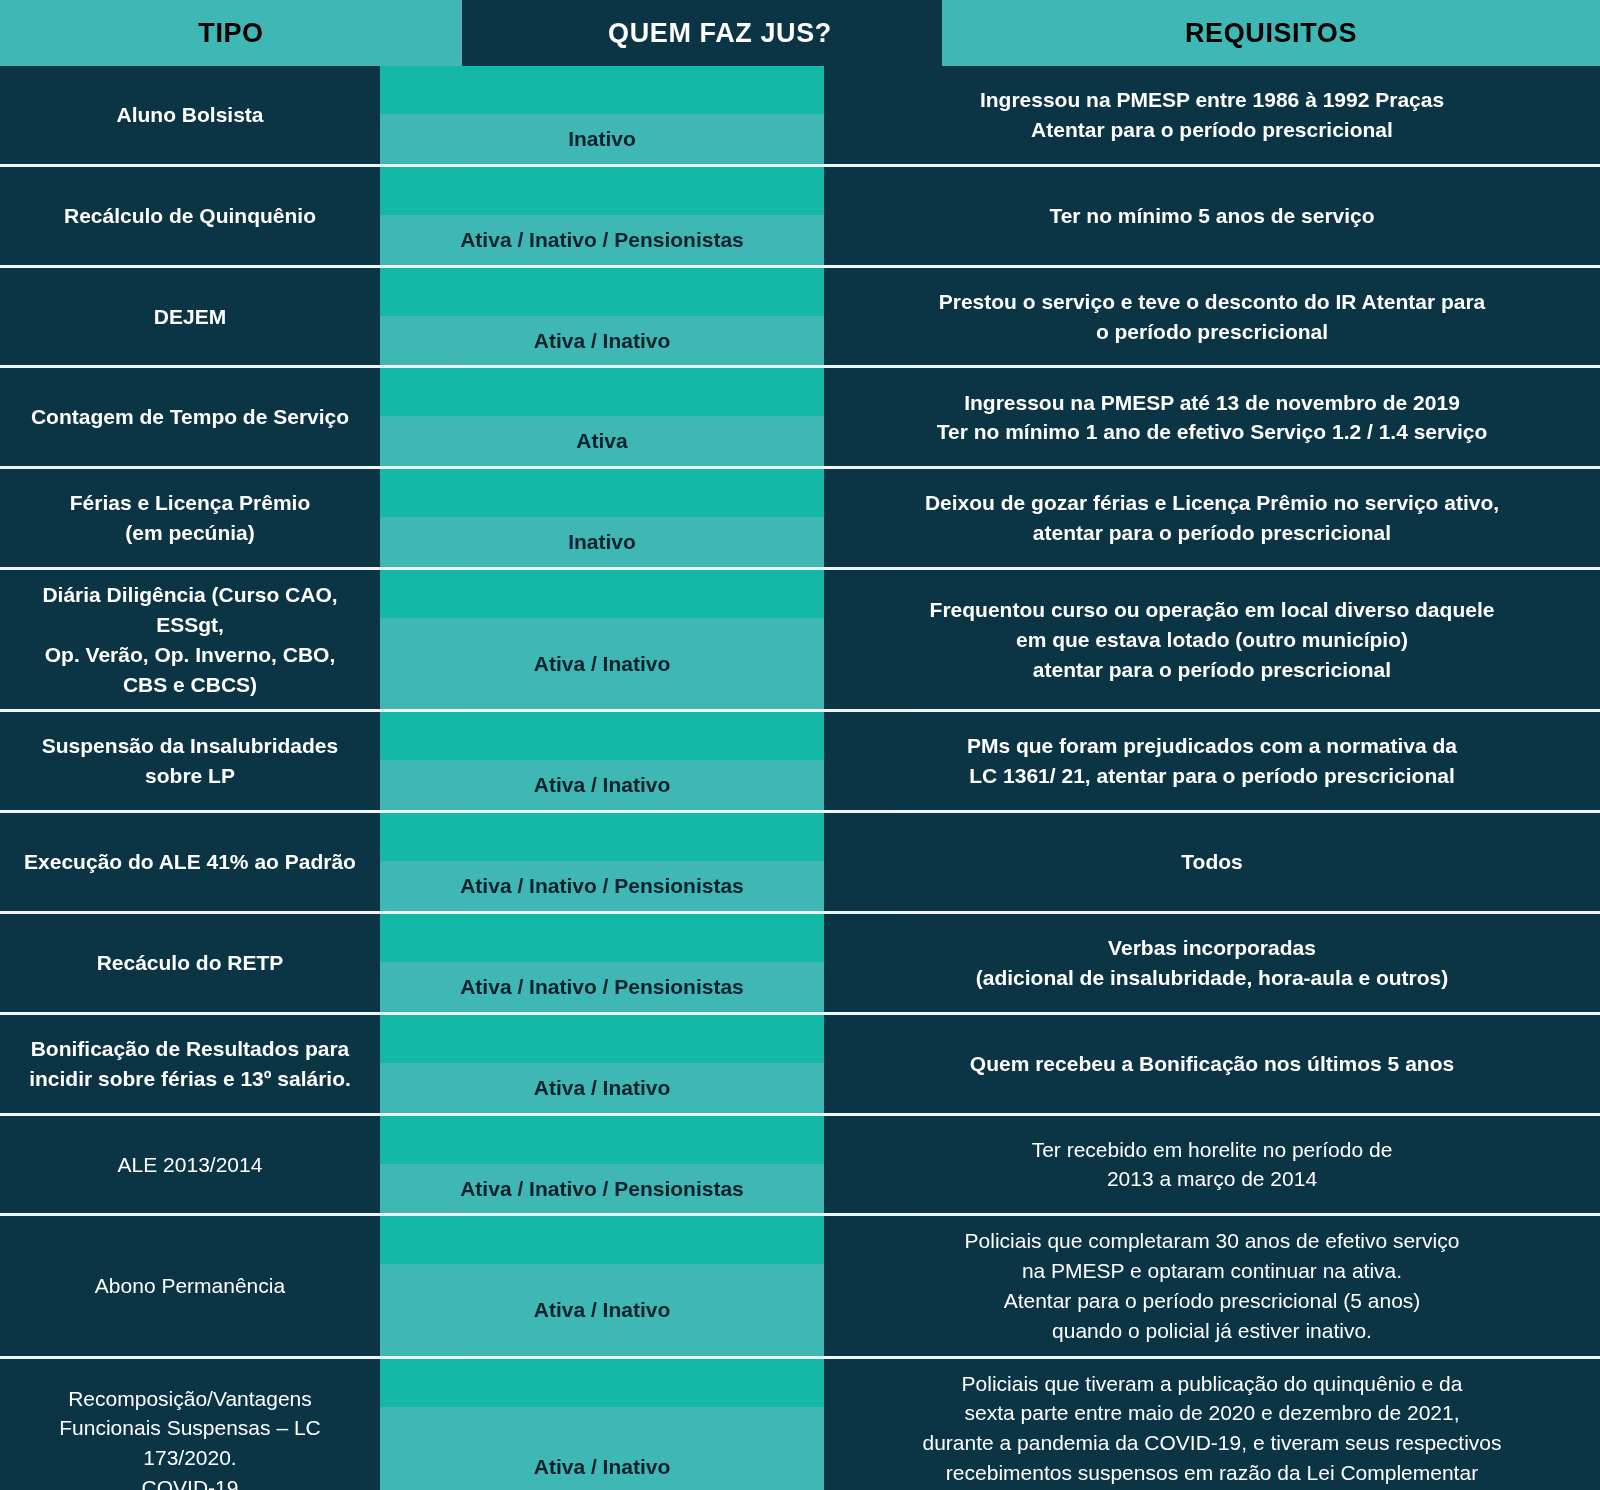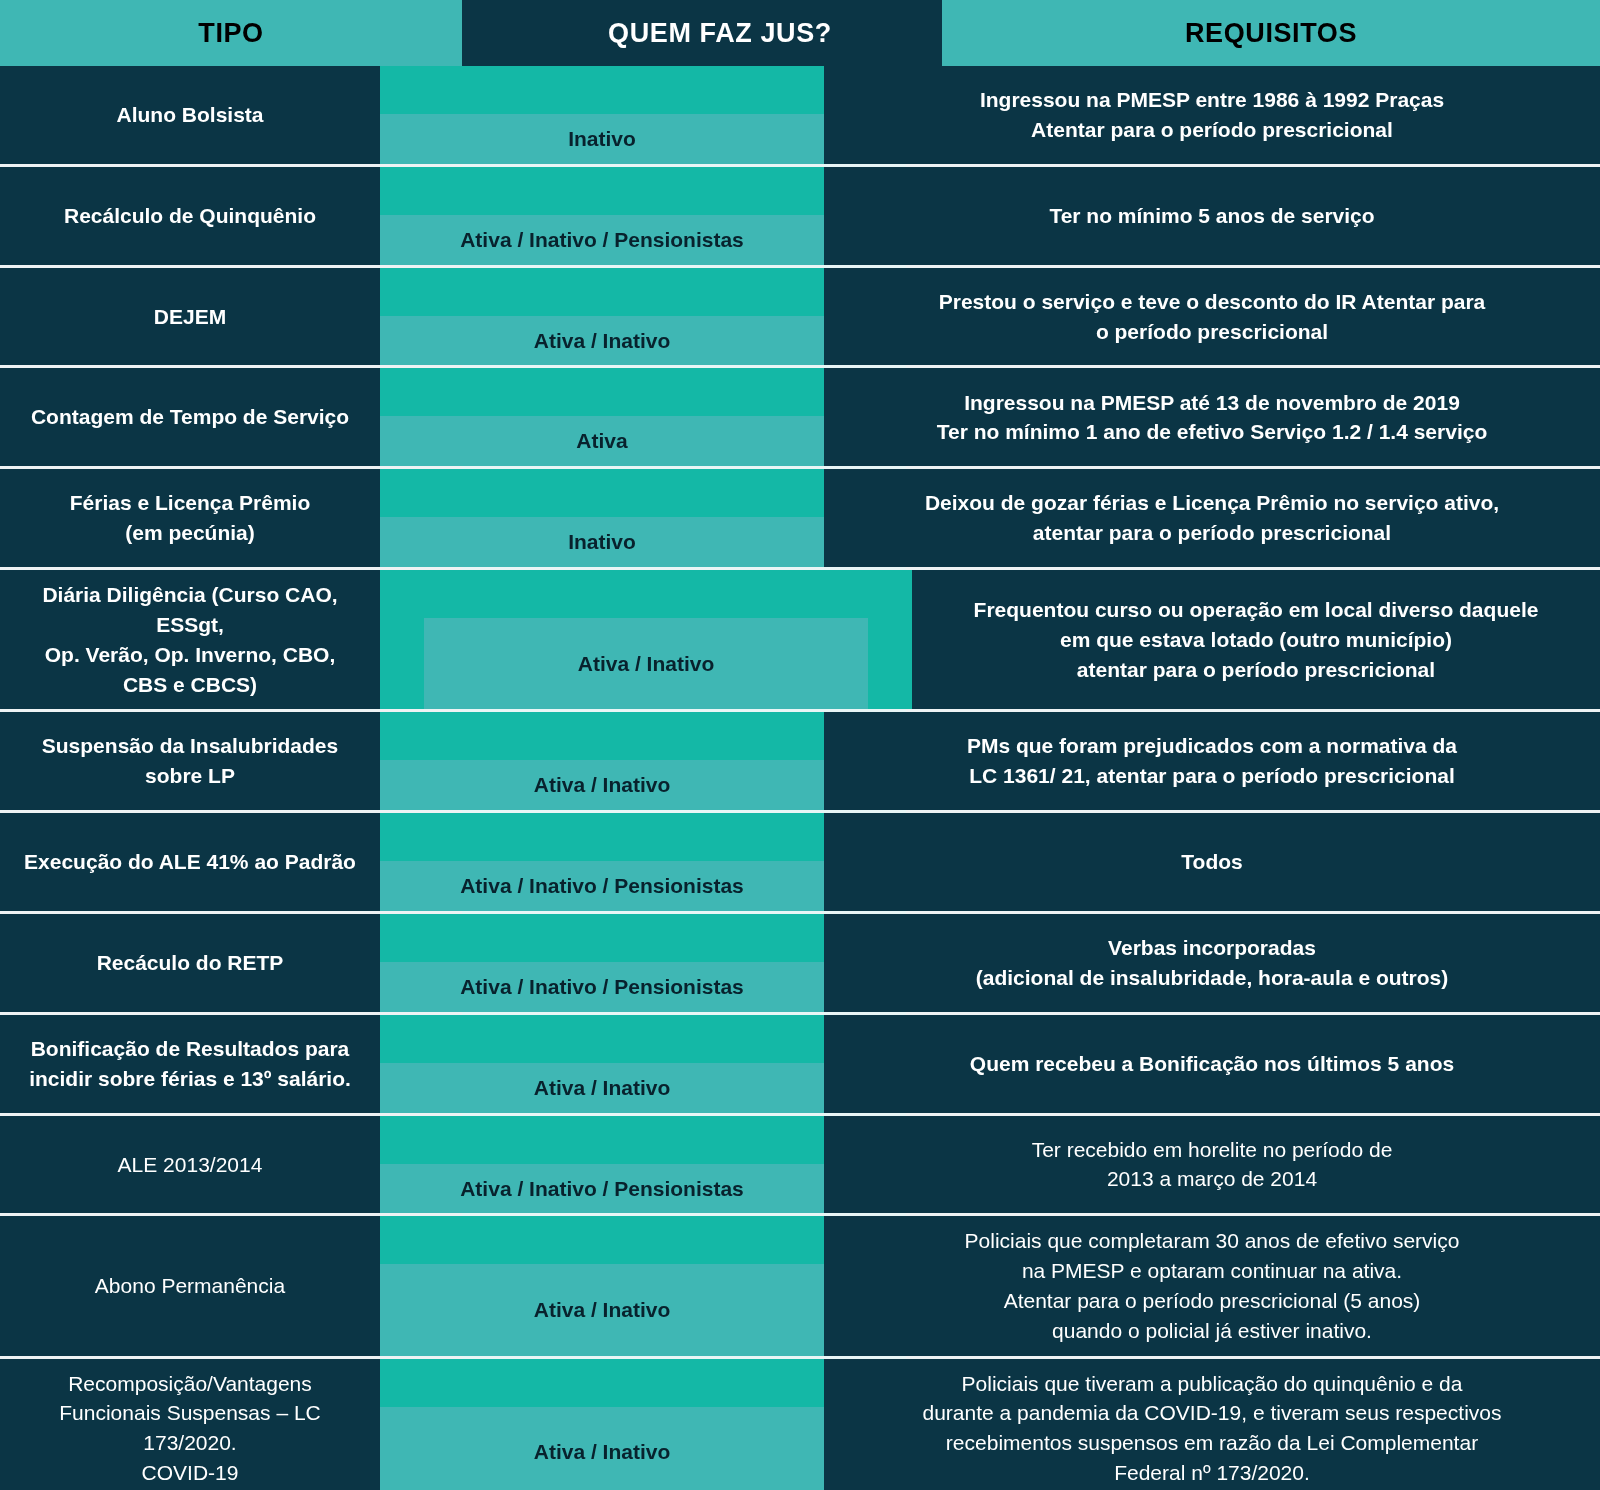--- a/index.html
+++ b/index.html
@@ -208,21 +208,21 @@
             <span>Inativo</span>
           </div>
         </div>
         <div class="cell c3">
           <div class="lines">
             <span>Deixou de gozar férias e Licença Prêmio no serviço ativo,</span>
             <span>atentar para o período prescricional</span>
           </div>
         </div>
       </div>
-      <div class="row bold" style="flex: 3.95 1 0px; gap: 44px;">
+      <div class="row bold" style="flex: 3.95 1 0px;">
         <div class="cell c1">
           <div class="lines">
             <span>Diária Diligência (Curso CAO, ESSgt,</span>
             <span>Op. Verão, Op. Inverno, CBO,</span>
             <span>CBS e CBCS)</span>
           </div>
         </div>
         <div class="cell c2">
           <div class="lines">
             <span>Ativa / Inativo</span>
@@ -354,20 +354,21 @@
           </div>
         </div>
         <div class="cell c2">
           <div class="lines">
             <span>Ativa / Inativo</span>
           </div>
         </div>
         <div class="cell c3">
           <div class="lines">
             <span>Policiais que tiveram a publicação do quinquênio e da</span>
+            <span>sexta parte entre maio de 2020 e dezembro de 2021,</span>
             <span>durante a pandemia da COVID-19, e tiveram seus respectivos</span>
             <span>recebimentos suspensos em razão da Lei Complementar</span>
             <span>Federal nº 173/2020.</span>
           </div>
         </div>
       </div>
     </div>
 
 </div>
 

